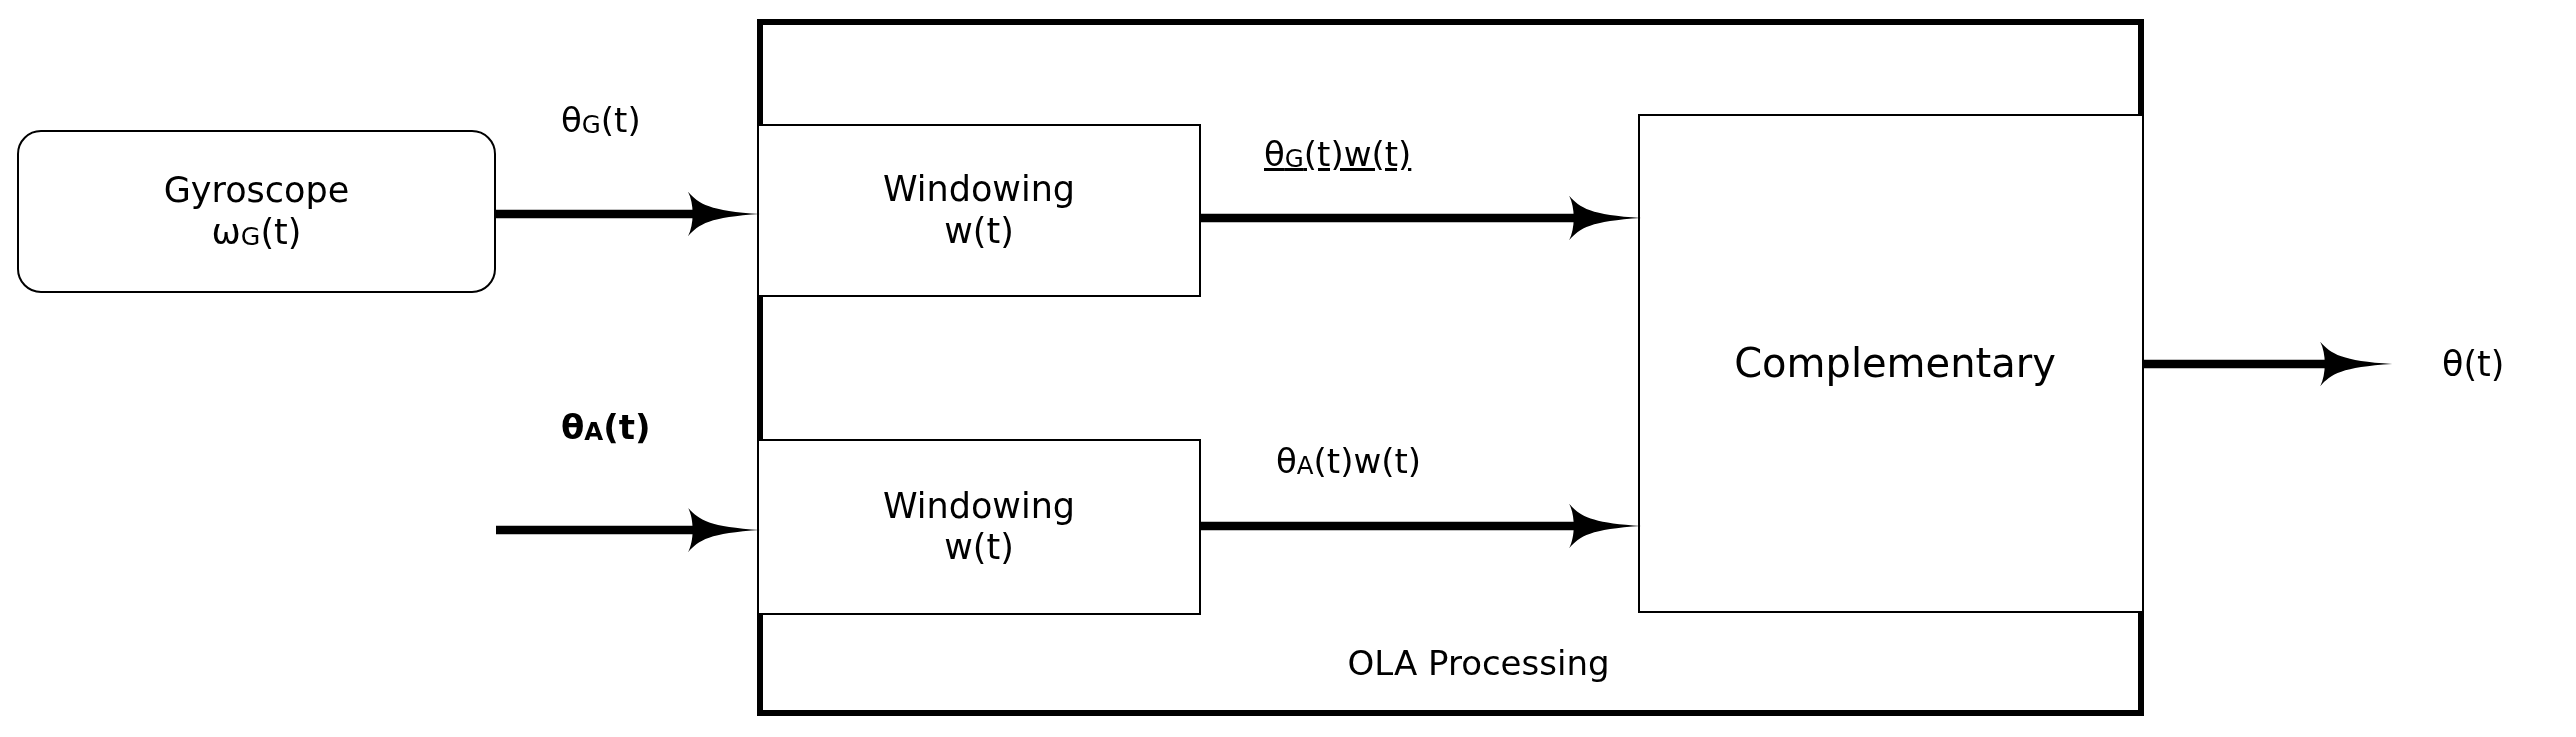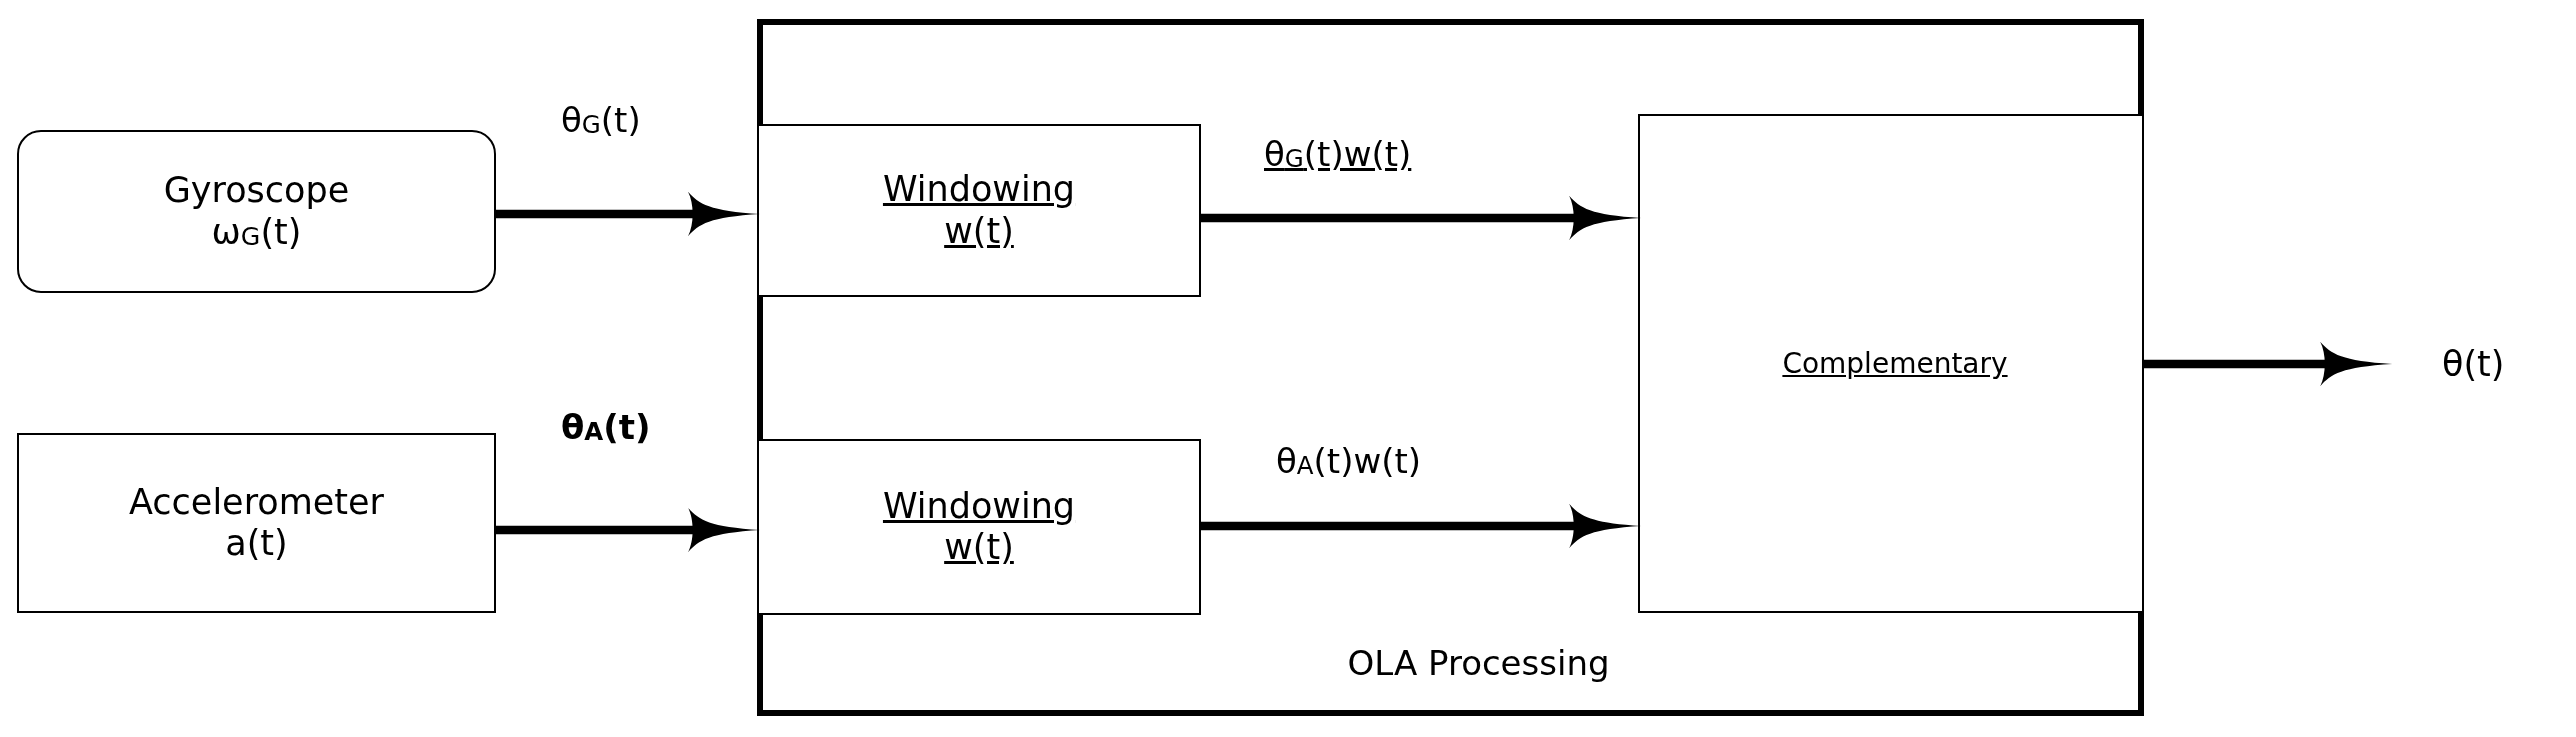--- a/index.html
+++ b/index.html
@@ -27,28 +27,28 @@
     align-items: center;
     justify-content: center;
     text-align: center;
     line-height: 1.18;
   }
   .box .line { display: block; white-space: nowrap; }
 
   
   .box-thin { border: 2.3px solid #000; }
   
-  .box-inner { border: 2.3px solid #000; text-decoration: underline; }
+  .box-inner { border: 2.3px solid #000; }
   
   .box-thick { border: 6.1px solid #000; background: transparent; }
 
   
   .t-sensor   { font-size: 35px; }
   .t-window   { font-size: 35px; }
-  .t-comp     { font-size: 28px; padding-left: 8px; }
+  .t-comp     { font-size: 40px; padding-left: 8px; }
   .t-label    { position: absolute; font-size: 34px; white-space: nowrap; }
   .t-ola      { position: absolute; font-size: 34px; white-space: nowrap; padding-left: 28px; }
   .t-out      { position: absolute; font-size: 35px; white-space: nowrap; }
 
   sub.sc {
     font-size: 0.72em;
     vertical-align: baseline;
     position: relative;
     top: 0.06em;
     letter-spacing: 0;
@@ -63,24 +63,20 @@
 
 <div id="canvas">
 
   <div class="box box-thick" style="left:757px; top:19px; width:1387px; height:697px;"></div>
 
   <div class="box box-thin t-sensor" style="left:17px; top:130px; width:479px; height:163px;border-radius:24px;">
     <span class="line">Gyroscope</span>
     <span class="line"><span>ω</span><sub class="sc">G</sub><span>(t)</span></span>
   </div>
 
-  <div class="box box-thin t-sensor" style="left:17px; top:433px; width:479px; height:180px;">
-    <span class="line">Accelerometer</span>
-    <span class="line">a(t)</span>
-  </div>
 
   <div class="box box-inner t-window" style="left:757px; top:124px; width:444px; height:173px;">
     <span class="line">Windowing</span>
     <span class="line">w(t)</span>
   </div>
 
   <div class="box box-inner t-window" style="left:757px; top:439px; width:444px; height:176px;">
     <span class="line">Windowing</span>
     <span class="line">w(t)</span>
   </div>

